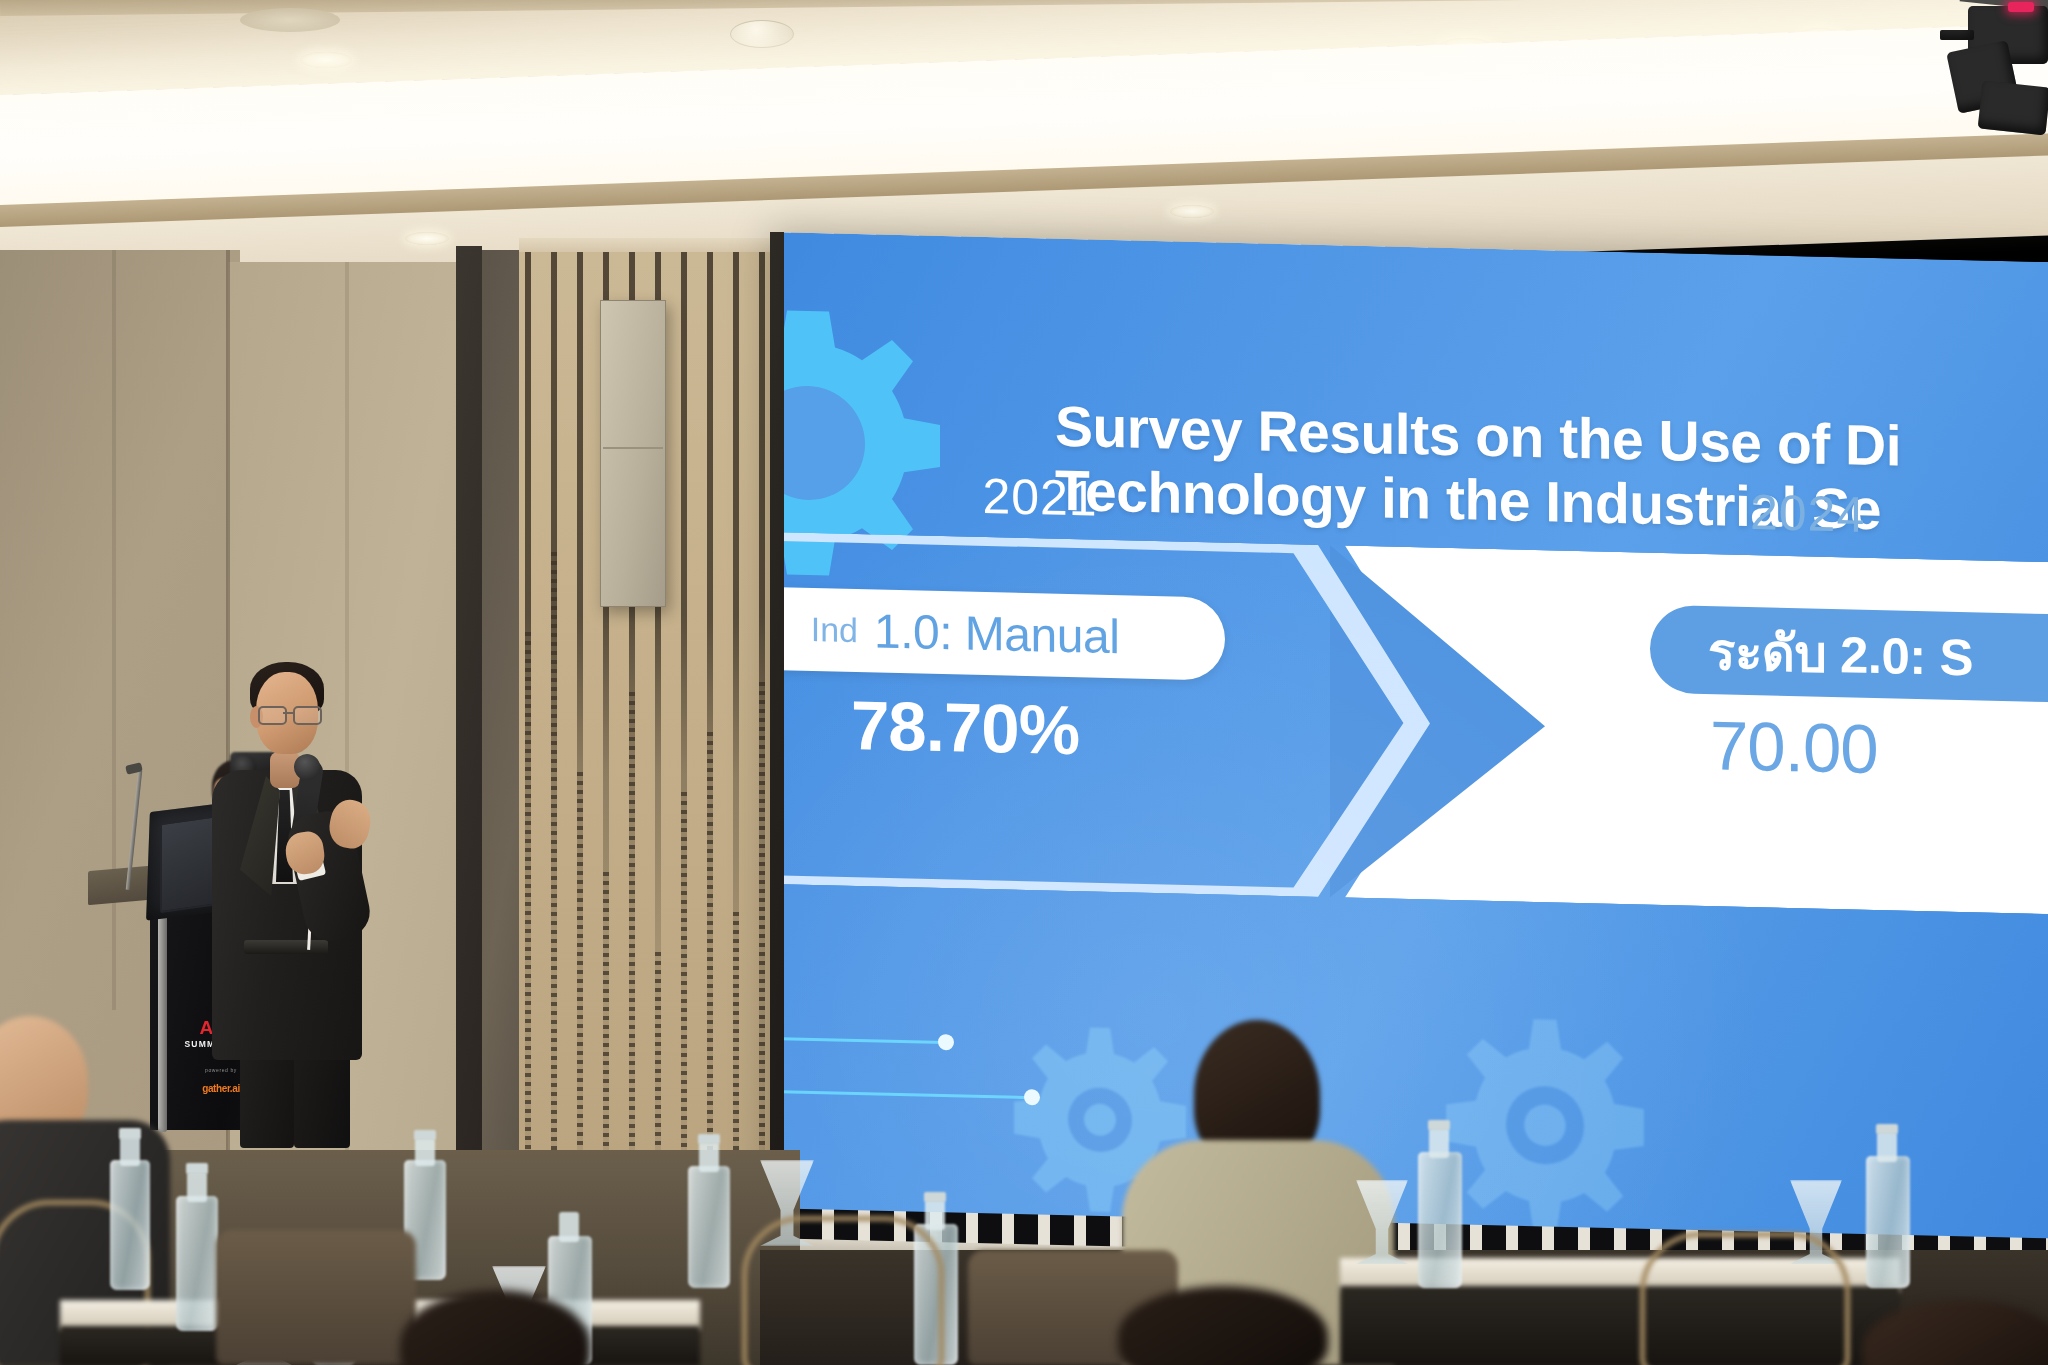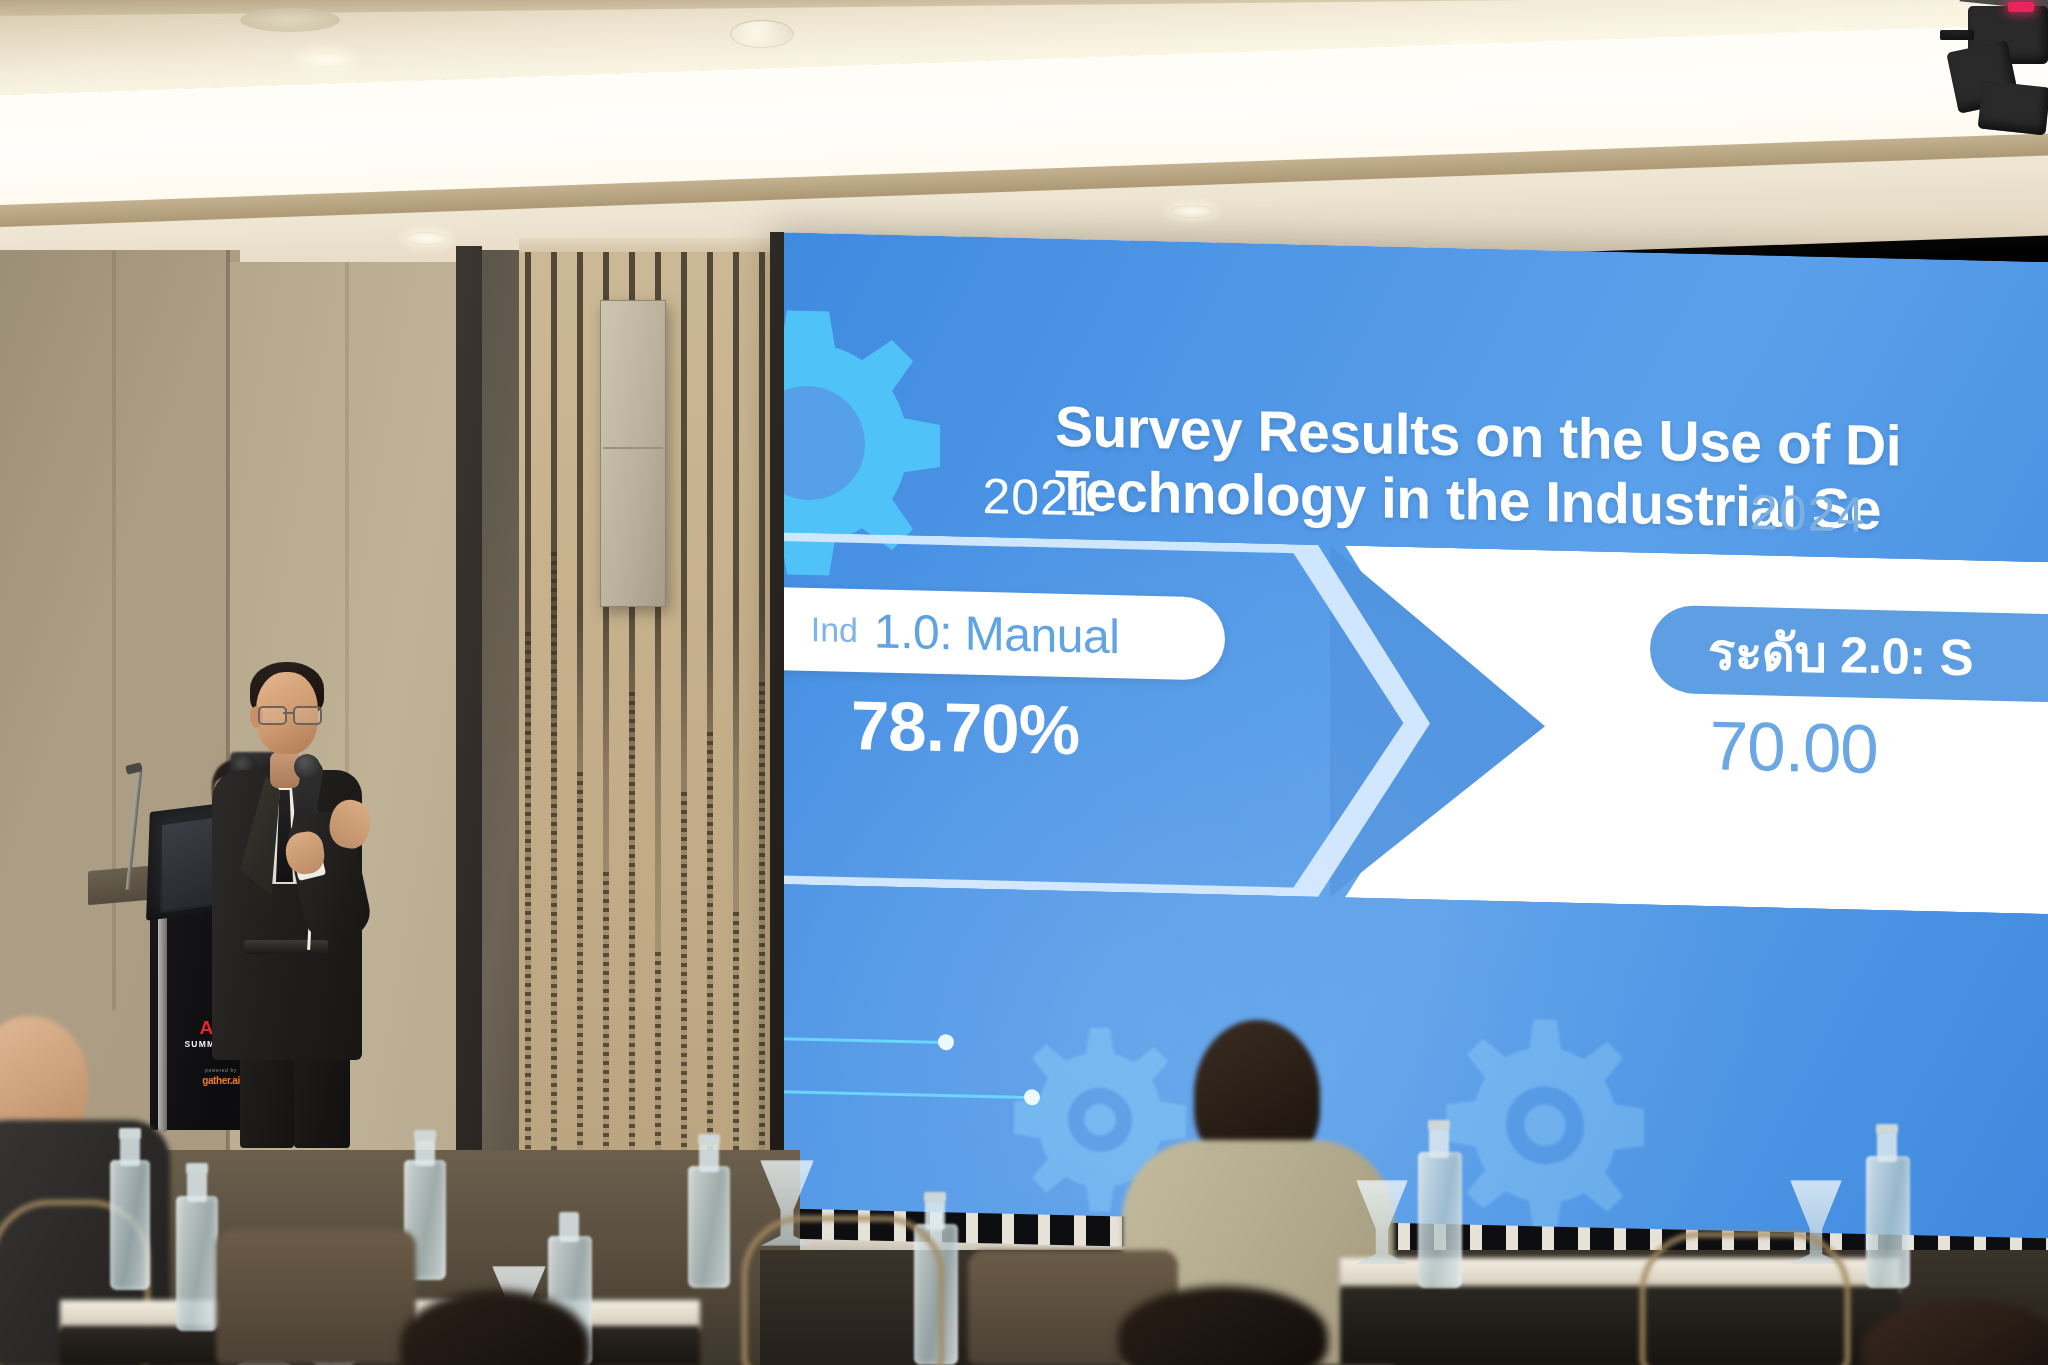--- a/index.html
+++ b/index.html
@@ -246,21 +246,21 @@
     font-size:19px;font-weight:800;letter-spacing:-0.5px;line-height:1;
   }
   .logo-aiq .ai{color:#e0262f;}
   .logo-aiq .plus{color:#ffffff;}
   .logo-aiq .q{color:#e0262f;}
   .logo-sub{
     color:#f2f2f2;font-size:8.5px;font-weight:700;letter-spacing:1.2px;margin-top:2px;
   }
   .logo-by{color:#8d8d8d;font-size:5px;letter-spacing:.6px;margin-top:18px;}
   .logo-gather{
-    margin-top:2px;font-size:10px;font-weight:800;color:#f0f0f0;letter-spacing:-.4px;
+    margin-top:10px;font-size:10px;font-weight:800;color:#f0f0f0;letter-spacing:-.4px;
   }
   .logo-gather span{color:#f07a1f;}
   .mic-stand{
     position:absolute;left:132px;top:770px;width:4px;height:120px;
     background:linear-gradient(90deg,#aaa7a0,#5e5c58);
     transform:rotate(6deg);
   }
   .mic-head{
     position:absolute;left:126px;top:764px;width:16px;height:9px;
     background:#4a4843;border-radius:3px;transform:rotate(-14deg);

